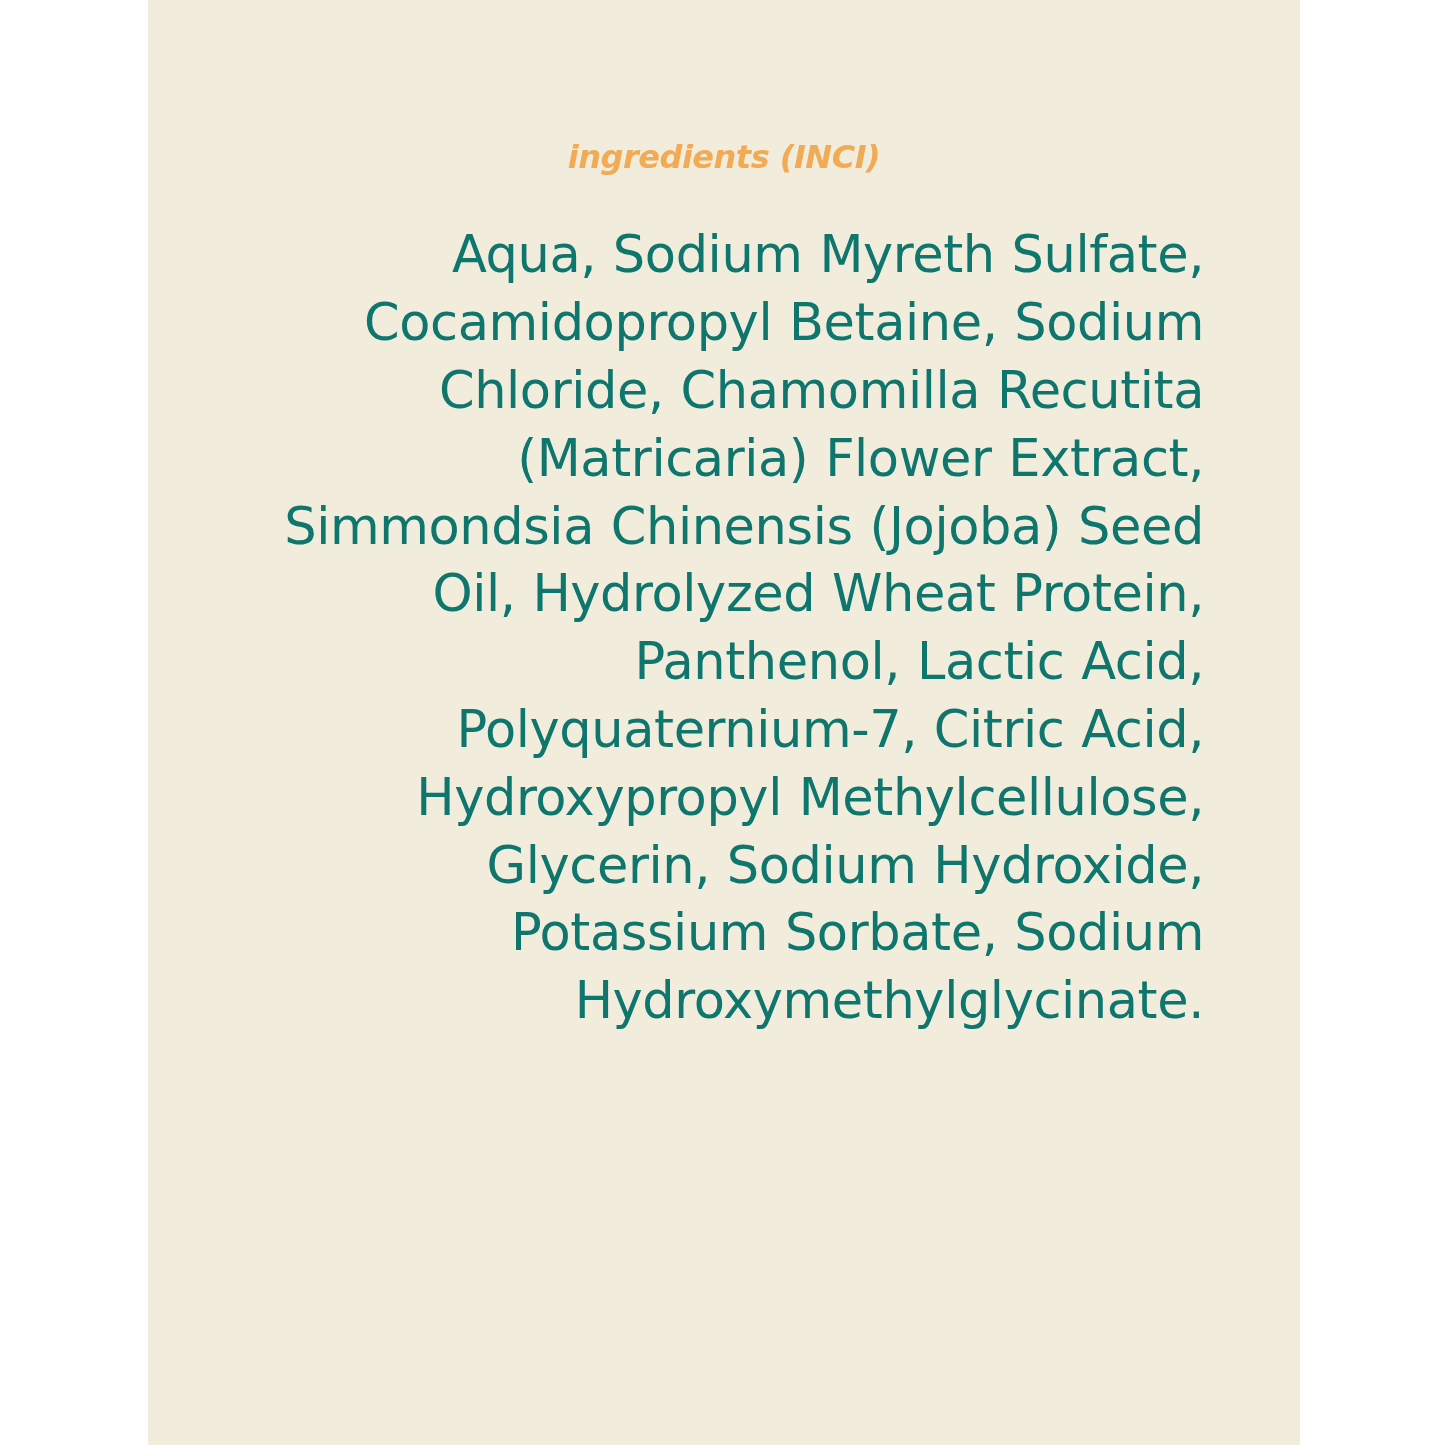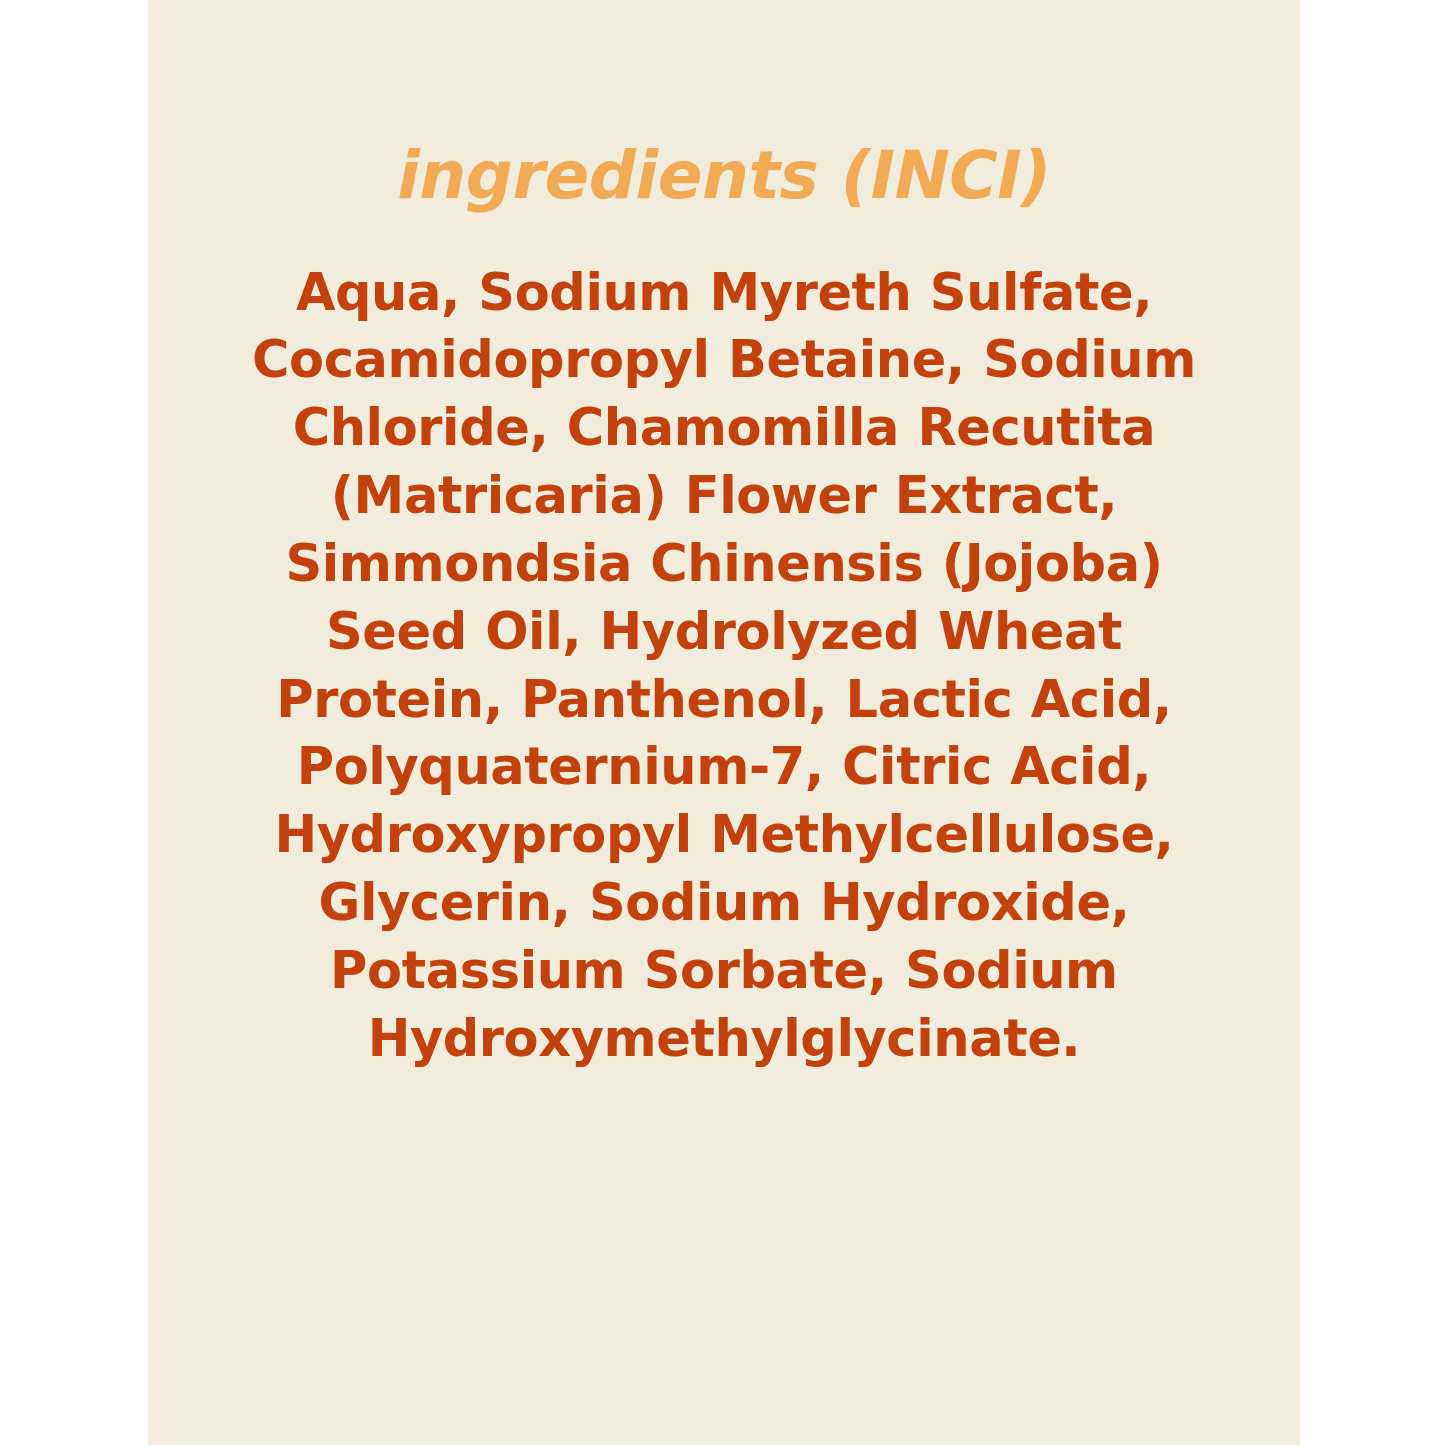--- a/index.html
+++ b/index.html
@@ -36,35 +36,35 @@
     box-sizing: border-box;
     padding: 140px 60px 60px 60px;
     display: flex;
     flex-direction: column;
     align-items: center;
   }
   .ingredients-heading {
     font-family: "DejaVu Sans", sans-serif;
     font-style: italic;
     font-weight: 700;
-    font-size: 66px;
+    font-size: 32px;
     letter-spacing: -0.5px;
     color: #f0ab54;
     text-align: center;
     margin: 0 0 46px 0;
     line-height: 1.1;
     white-space: nowrap;
   }
   .ingredients-body {
     font-family: "DejaVu Sans", sans-serif;
-    font-weight: 700;
+    font-weight: 400;
     font-size: 51px;
     line-height: 1.33;
-    color: #c2410c;
-    text-align: center;
+    color: #0f766e;
+    text-align: right;
     max-width: 960px;
     margin: 0;
     letter-spacing: -0.4px;
     word-spacing: 1px;
   }
 </style>
 </head>
 <body>
 
 <div class="page">

